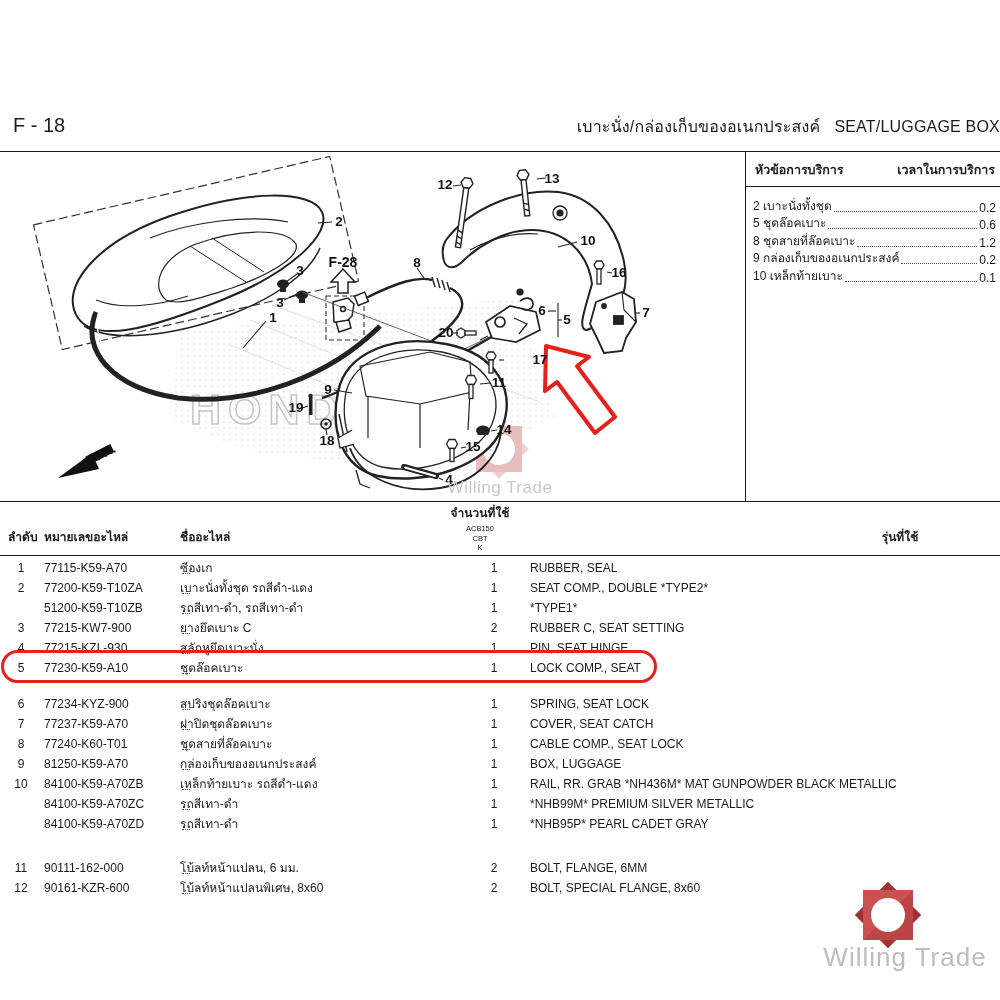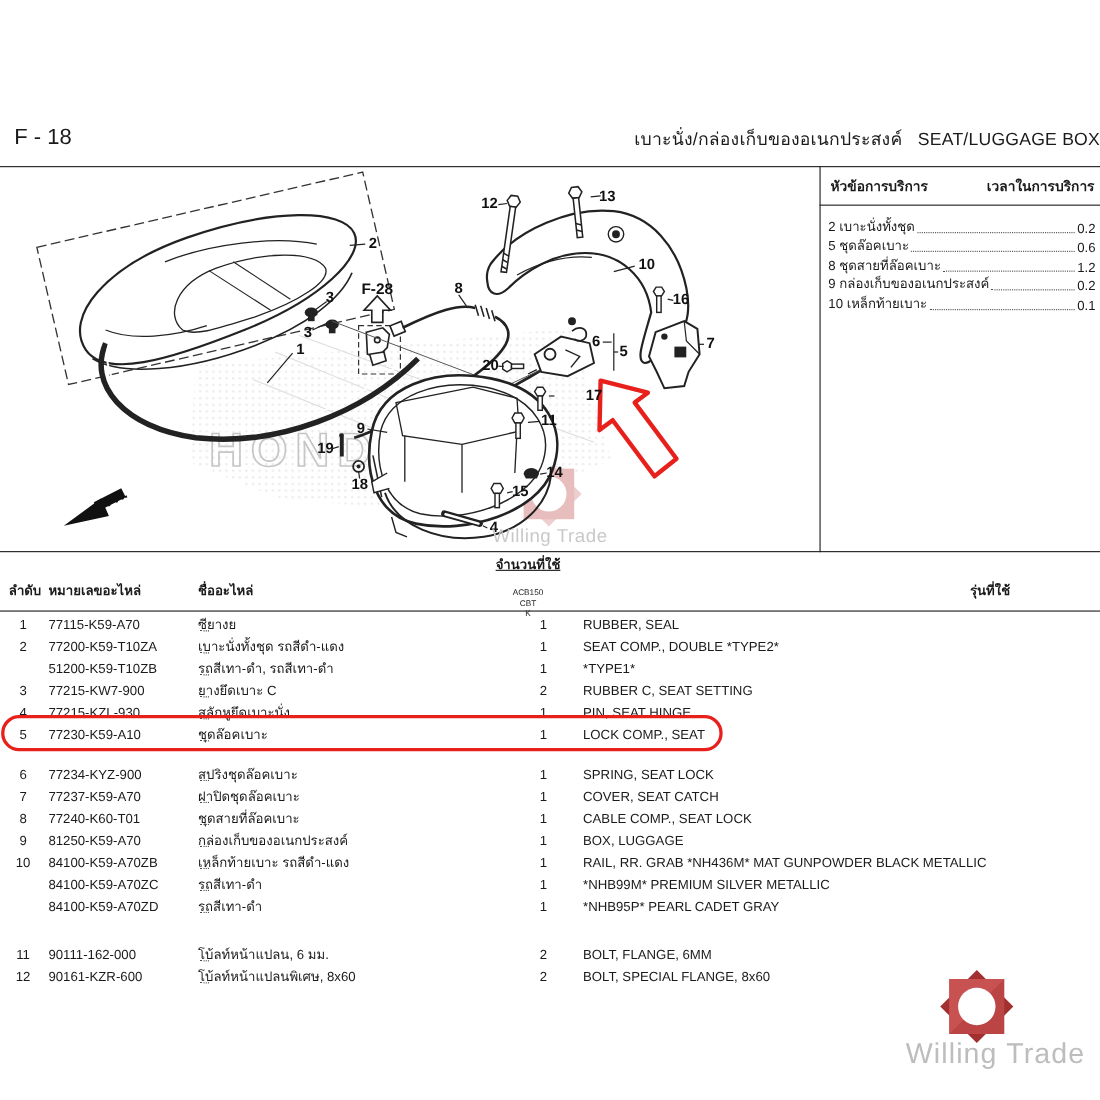--- a/index.html
+++ b/index.html
@@ -16,21 +16,21 @@
   .svc-head{left:755px;top:160px;width:240px;display:flex;justify-content:space-between;
             font-size:12.5px;font-weight:bold;}
   .svc-rows{left:753px;top:197px;width:243px;}
   .srow{display:flex;align-items:flex-end;height:17.5px;font-size:12px;}
   .srow .sname{white-space:nowrap;}
   .srow .stime{white-space:nowrap;}
   .leader{flex:1 1 auto;border-bottom:1.6px dotted #4a4a4a;margin:0 2px 3px 2px;min-width:8px;}
   
   .th-txt{position:absolute;font-size:12px;font-weight:bold;top:527px;white-space:nowrap;}
   .qty-head{position:absolute;left:428px;top:507px;width:104px;text-align:center;line-height:1;}
-  .qty-head .t1{font-size:12px;font-weight:bold;display:block;margin-bottom:16px;text-decoration:underline;}
+  .qty-head .t1{font-size:12px;font-weight:bold;display:block;margin-bottom:6px;}
   .qty-head .t2{font-size:7.5px;display:block;margin-top:2px;color:#222;}
   
   .rows-wrap{left:0;top:556px;width:1000px;height:350px;}
   .prow{position:absolute;left:0;width:1000px;height:20px;font-size:12px;}
   .prow span{position:absolute;white-space:nowrap;}
   .c-no{left:8px;width:26px;text-align:center;top:3px;}
   .c-pn{left:44px;top:3px;}
   .c-name{left:180px;width:292px;display:flex;align-items:flex-end;top:0;height:19px;}
   .c-name .nm{position:static;}
   .c-qty{left:476px;width:36px;text-align:center;top:3px;}
@@ -327,21 +327,21 @@
     <span class="t2">CBT</span>
     <span class="t2">K</span>
   </div>
   <div class="th-txt" style="left:850px;width:100px;text-align:center;">รุ่นที่ใช้</div>
 
   <div class="abs rows-wrap">
       <div class="prow" style="top: 2px;">
         <span class="c-no">1</span>
         <span class="c-pn">77115-K59-A70</span>
         <span class="c-name">
-          <span class="nm">ซียางย</span>
+          <span class="nm">ซีองเก</span>
           <span class="leader"></span>
         </span>
         <span class="c-qty">1</span>
         <span class="c-en">RUBBER, SEAL</span>
       </div>
       <div class="prow" style="top: 22px;">
         <span class="c-no">2</span>
         <span class="c-pn">77200-K59-T10ZA</span>
         <span class="c-name">
           <span class="nm">เบาะนั่งทั้งชุด รถสีดำ-แดง</span>

